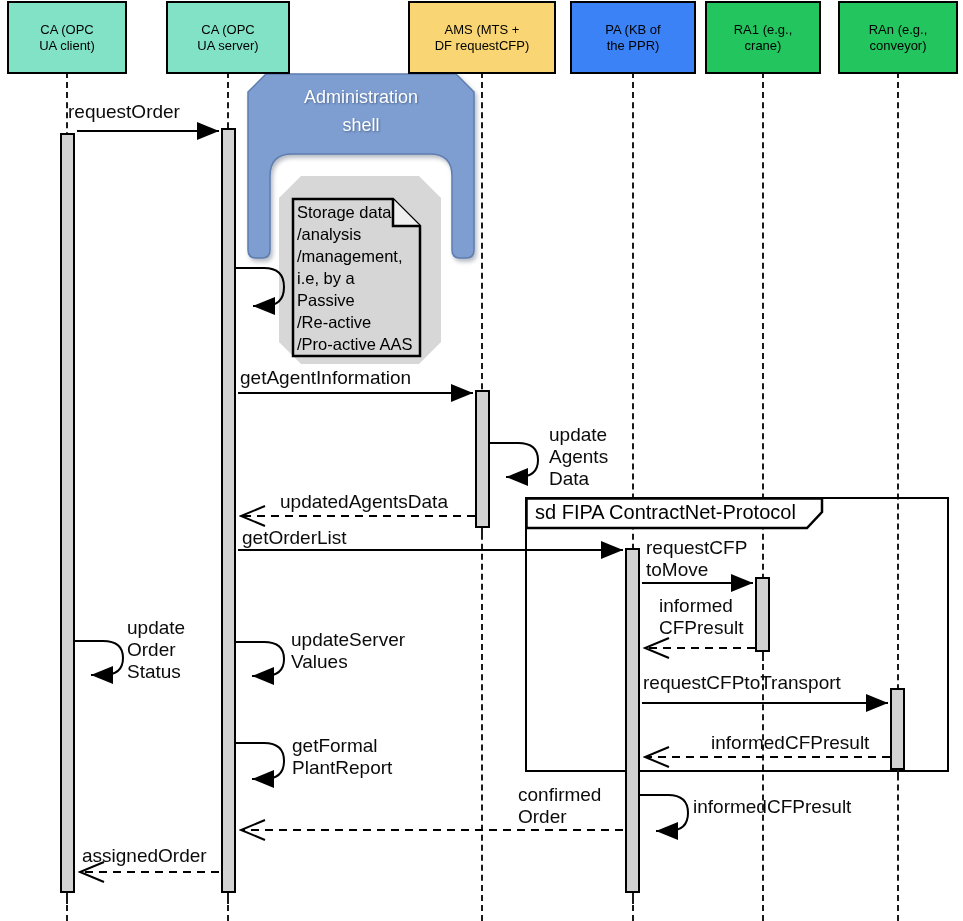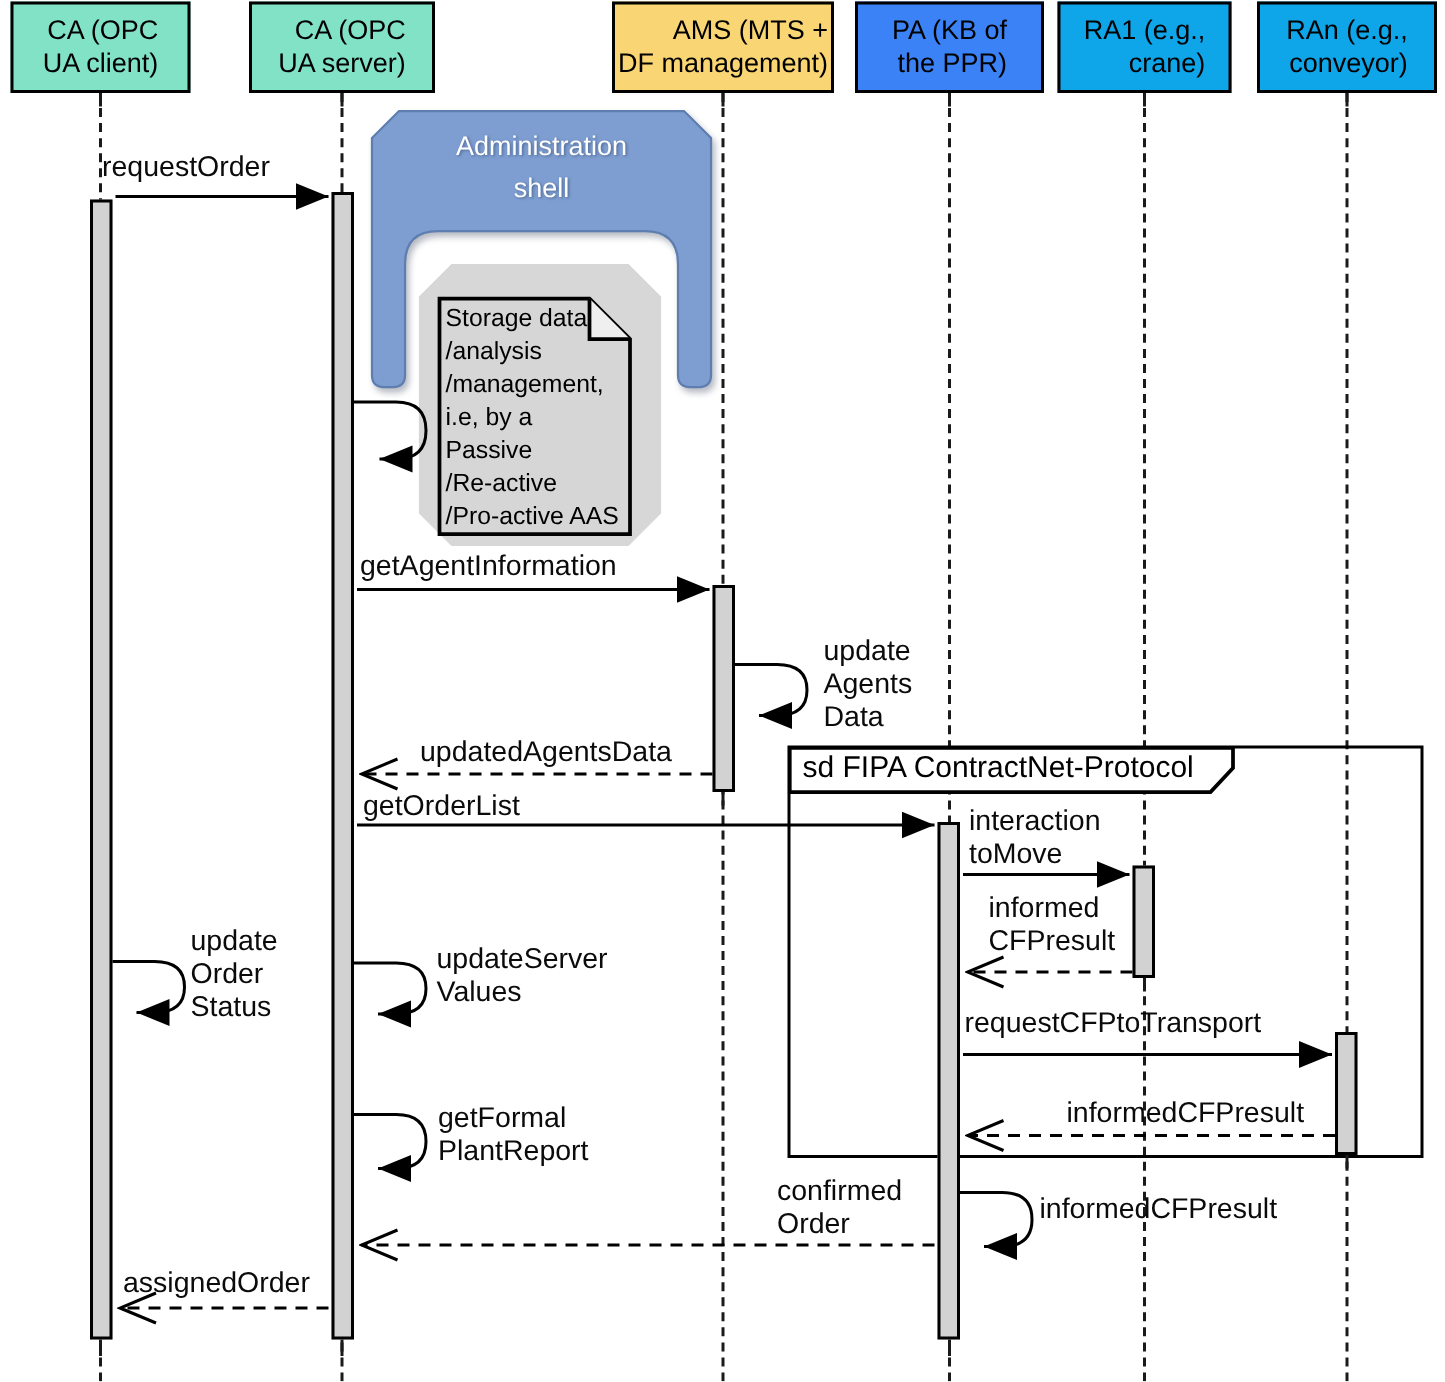--- a/index.html
+++ b/index.html
@@ -5,27 +5,27 @@
   html,body{margin:0;padding:0;background:#fff;}
   .canvas{position:relative;width:963px;height:921px;background:#ffffff;
           font-family:"Liberation Sans",sans-serif;color:#000;overflow:hidden;}
 
   
   .lifeline{position:absolute;top:62px;height:859px;width:0;
             border-left:2px dashed #1a1a1a;}
   .stub{position:absolute;width:2px;background:#1a1a1a;}
 
   
-  .head{position:absolute;top:1px;height:61px;box-sizing:border-box;
+  .head{position:absolute;top:1px;height:73px;box-sizing:border-box;
         border:2.5px solid #000;display:flex;align-items:center;justify-content:center;
-        text-align:right;font-size:18px;line-height:1.22;white-space:pre-line;}
+        text-align:center;font-size:13px;line-height:1.22;white-space:pre-line;}
   .c-teal{background:#82E2C6;}
   .c-yellow{background:#FAD573;}
   .c-salmon{background:#3b82f6;}
-  .c-blue{background:#0ea5e9;}
+  .c-blue{background:#22c55e;}
 
   
   .bar{position:absolute;width:15px;box-sizing:border-box;background:#D2D2D2;
        border:2px solid #000;}
 
   
   .layer{position:absolute;left:0;top:0;pointer-events:none;}
 
   
   .octagon{position:absolute;left:279px;top:176px;width:162px;height:188px;background:#D7D7D7;
@@ -138,21 +138,21 @@
     </g>
   </svg>
 
   <div class="msg" style="left:68px;top:101px">requestOrder</div>
   <div class="msg" style="left:240px;top:367px">getAgentInformation</div>
   <div class="msg" style="left:549px;top:424px">update
 Agents
 Data</div>
   <div class="msg r" style="left:280px;top:491px;width:190px">updatedAgentsData</div>
   <div class="msg" style="left:242px;top:527px">getOrderList</div>
-  <div class="msg" style="left:646px;top:537px">interaction
+  <div class="msg" style="left:646px;top:537px">requestCFP
 toMove</div>
   <div class="msg" style="left:659px;top:595px">informed
 CFPresult</div>
   <div class="msg" style="left:127px;top:617px">update
 Order
 Status</div>
   <div class="msg" style="left:291px;top:629px">updateServer
 Values</div>
   <div class="msg" style="left:643px;top:672px">requestCFPtoTransport</div>
   <div class="msg" style="left:711px;top:732px">informedCFPresult</div>
@@ -161,21 +161,21 @@
   <div class="msg" style="left:693px;top:796px">informedCFPresult</div>
   <div class="msg r" style="left:518px;top:784px;width:106px">confirmed
 Order</div>
   <div class="msg" style="left:82px;top:845px">assignedOrder</div>
 
   <div class="head c-teal" style="left:7px;width:120px">CA (OPC
 UA client)</div>
   <div class="head c-teal" style="left:166px;width:124px">CA (OPC
 UA server)</div>
   <div class="head c-yellow" style="left:408px;width:148px">AMS (MTS +
-DF management)</div>
+DF requestCFP)</div>
   <div class="head c-salmon" style="left:570px;width:126px">PA (KB of
 the PPR)</div>
   <div class="head c-blue" style="left:705px;width:116px">RA1 (e.g.,
 crane)</div>
   <div class="head c-blue" style="left:838px;width:120px">RAn (e.g.,
 conveyor)</div>
 
 </div>
 
 </body></html>

